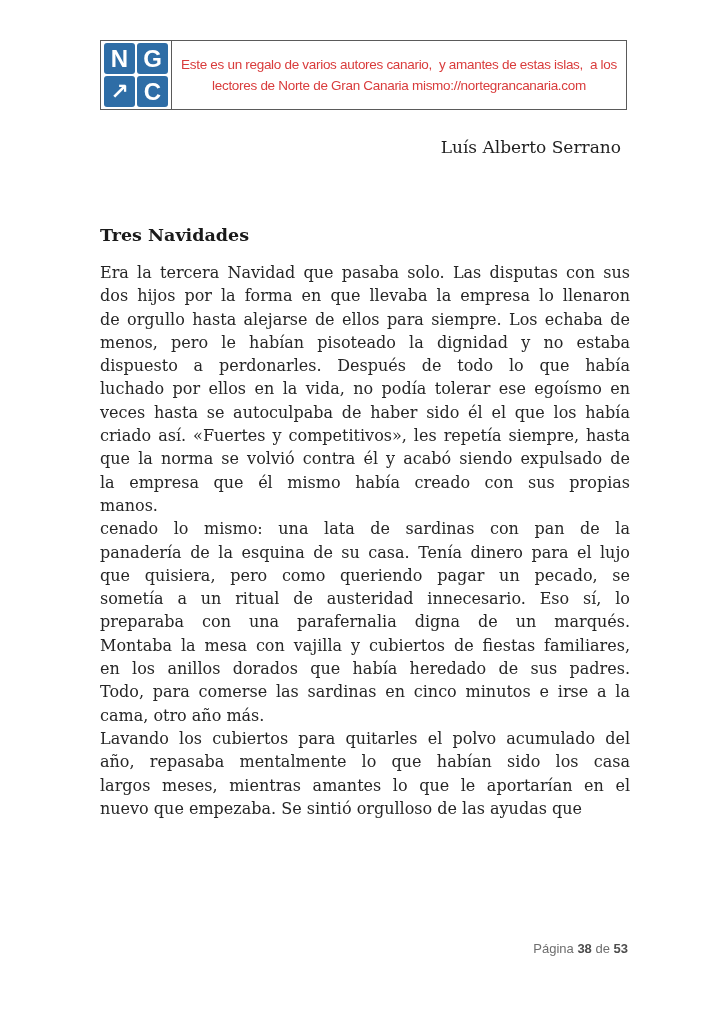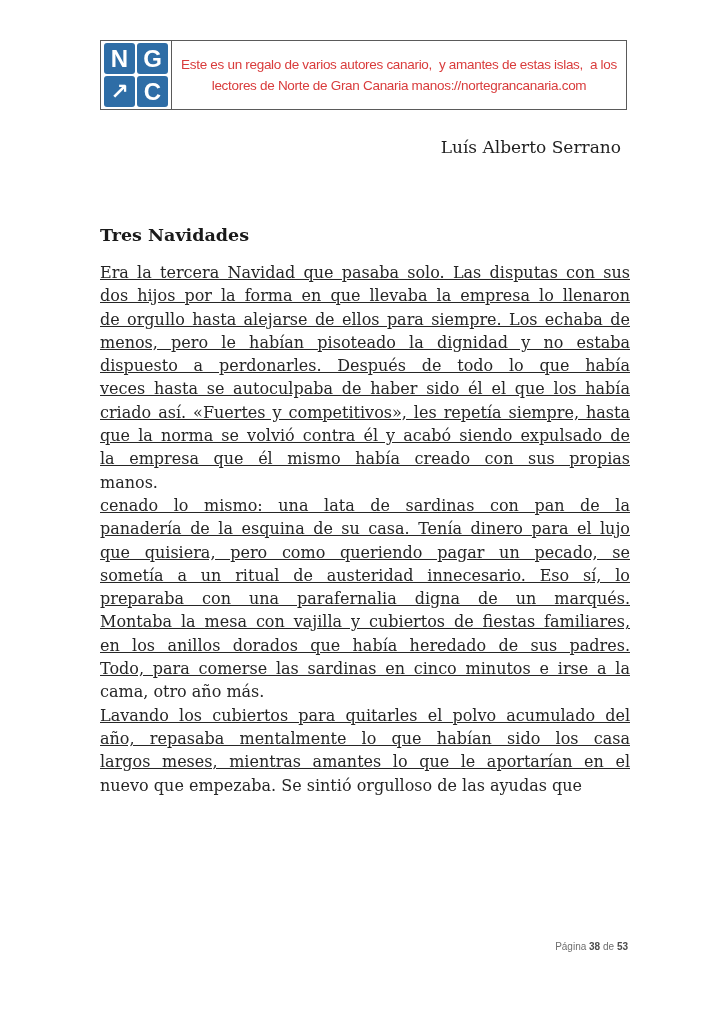--- a/index.html
+++ b/index.html
@@ -108,66 +108,66 @@
   .bline {
     height: 23.3px;
     line-height: 23.3px;
     text-align: left;
     white-space: normal;
   }
   .bline.just {
     text-align: justify;
     text-align-last: justify;
     text-justify: inter-word;
-    text-decoration: underline;
   }
 
   
   .footer {
     position: absolute;
     left: 100px;
     top: 941px;
     width: 528px;
     text-align: right;
     font-family: "Liberation Sans", sans-serif;
-    font-size: 10px;
+    font-size: 13px;
     color: #6e6e6e;
   }
   .footer b { color: #4d4d4d; }
 </style>
 </head>
 <body>
 
 <div class="page">
 
   <div class="header-box">
     <div class="logo-area">
       <div class="logo-grid">
         <div class="logo-cell">N</div>
         <div class="logo-cell">G</div>
         <div class="logo-cell arrow">↗</div>
         <div class="logo-cell">C</div>
       </div>
     </div>
     <div class="note-area">
       <div class="note-line">Este es un regalo de varios autores canario,  y amantes de estas islas,  a los</div>
-      <div class="note-line"><span>lectores de Norte de Gran Canaria </span><span class="note-url">manos://nortegrancanaria.com</span></div>
+      <div class="note-line"><span>lectores de Norte de Gran Canaria </span><span class="note-url">mismo://nortegrancanaria.com</span></div>
     </div>
   </div>
 
   <div class="author-line">Luís Alberto Serrano</div>
 
   <div class="doc-title">Tres Navidades</div>
 
   <div class="body-text">
       <div class="bline just">Era la tercera Navidad que pasaba solo. Las disputas con sus</div>
       <div class="bline just">dos hijos por la forma en que llevaba la empresa lo llenaron</div>
       <div class="bline just">de orgullo hasta alejarse de ellos para siempre. Los echaba de</div>
       <div class="bline just">menos, pero le habían pisoteado la dignidad y no estaba</div>
       <div class="bline just">dispuesto a perdonarles. Después de todo lo que había</div>
+      <div class="bline just">luchado por ellos en la vida, no podía tolerar ese egoísmo en</div>
       <div class="bline just">veces hasta se autoculpaba de haber sido él el que los había</div>
       <div class="bline just">criado así. «Fuertes y competitivos», les repetía siempre, hasta</div>
       <div class="bline just">que la norma se volvió contra él y acabó siendo expulsado de</div>
       <div class="bline just">la empresa que él mismo había creado con sus propias</div>
       <div class="bline">manos.</div>
       <div class="bline just">cenado lo mismo: una lata de sardinas con pan de la</div>
       <div class="bline just">panadería de la esquina de su casa. Tenía dinero para el lujo</div>
       <div class="bline just">que quisiera, pero como queriendo pagar un pecado, se</div>
       <div class="bline just">sometía a un ritual de austeridad innecesario. Eso sí, lo</div>
       <div class="bline just">preparaba con una parafernalia digna de un marqués.</div>

